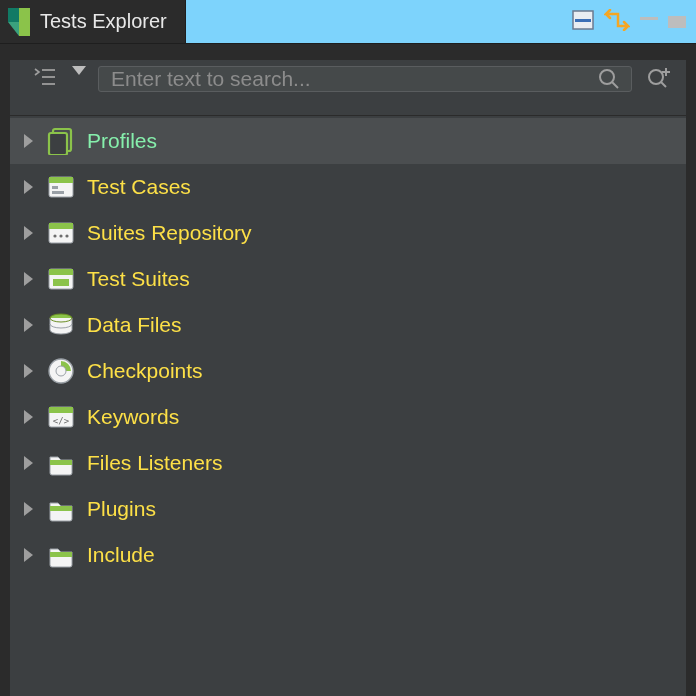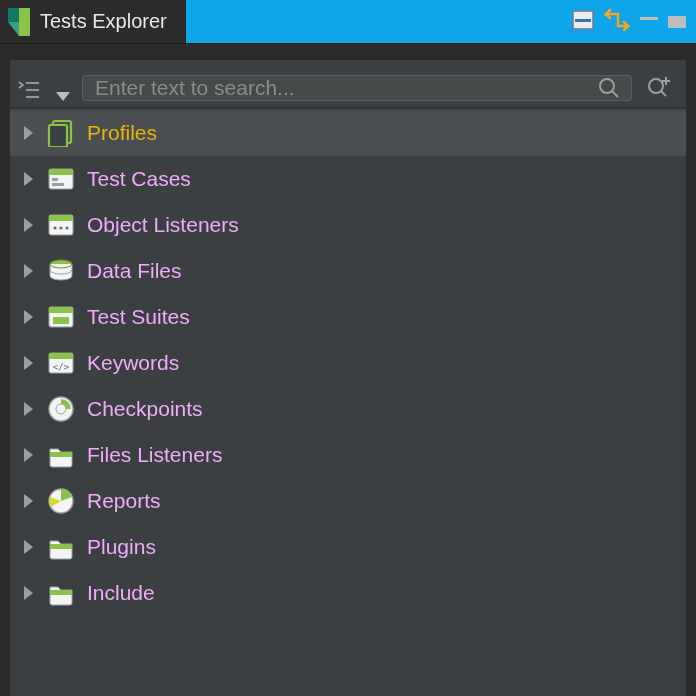--- a/index.html
+++ b/index.html
@@ -6,21 +6,21 @@
   body {
     width: 696px; height: 696px;
     background: #2b2b2b;
     font-family: -apple-system, "Segoe UI", Arial, sans-serif;
     color: #d0d0d0;
     overflow: hidden;
   }
   
   .tabbar {
     height: 44px;
-    background: #0ea5e9;
+    background: #7dd3fc;
     display: flex;
     align-items: stretch;
     border-bottom: 1px solid #1e1e1e;
     gap: 10px;
   }
   .tab {
     display: flex; align-items: center;
     padding: 0 18px 0 8px;
     background: #2b2b2b;
     border-right: 1px solid #1e1e1e;
@@ -38,23 +38,23 @@
   .maximize-box { width: 18px; height: 12px; background: #bdbdbd; }
 
   
   .panel {
     position: absolute;
     left: 10px; right: 10px; top: 60px; bottom: 0;
     background: #3c3f41;
   }
   
   .search-row {
-    display: flex; align-items: flex-end;
-    height: 48px;
-    padding: 6px 8px 6px 4px;
+    display: flex; align-items: flex-start;
+    height: 56px;
+    padding: 6px 8px 6px 20px;
     gap: 6px;
     border-bottom: 1px solid #2b2b2b;
   }
   .filter-btn, .dropdown-btn {
     display: flex; align-items: center; justify-content: center;
   }
   .filter-btn { width: 30px; }
   .dropdown-btn { width: 26px; color:#9e9e9e; }
   .caret {
     width: 0; height: 0;
@@ -95,24 +95,24 @@
     border-bottom: 7px solid transparent;
     border-left: 9px solid #9e9e9e;
     margin-right: 6px;
   }
   .item-icon {
     width: 28px; height: 28px;
     display: flex; align-items: center; justify-content: center;
   }
   .item-label {
     font-size: 21px;
-    color: #f0abfc;
+    color: #fde047;
     padding-left: 4px;
   }
-  .tree-item.selected .item-label { color: #eab308; font-weight: 500; }
+  .tree-item.selected .item-label { color: #86efac; font-weight: 500; }
 </style>
 </head>
 <body>
 
 <div class="tabbar">
   <div class="tab">
     <span class="tab-logo">
       <svg width="22" height="28" viewBox="0 0 22 28">
         <polygon points="0,0 11,0 11,14 0,14" fill="#117a65"></polygon>
         <polygon points="11,0 22,0 22,28 11,28" fill="#8bc34a"></polygon>
@@ -197,75 +197,66 @@
         </span>
         <span class="item-label">Test Cases</span>
       </div>
       <div class="tree-item">
         <div class="arrow"></div>
         <span class="item-icon">
           <svg width="28" height="28" viewBox="0 0 28 28">
             <use href="#ic-object-repo"></use>
           </svg>
         </span>
-        <span class="item-label">Object Listeners</span>
+        <span class="item-label">Suites Repository</span>
+      </div>
+      <div class="tree-item">
+        <div class="arrow"></div>
+        <span class="item-icon">
+          <svg width="28" height="28" viewBox="0 0 28 28">
+            <use href="#ic-test-suites"></use>
+          </svg>
+        </span>
+        <span class="item-label">Test Suites</span>
       </div>
       <div class="tree-item">
         <div class="arrow"></div>
         <span class="item-icon">
           <svg width="28" height="28" viewBox="0 0 28 28">
             <use href="#ic-data-files"></use>
           </svg>
         </span>
         <span class="item-label">Data Files</span>
       </div>
       <div class="tree-item">
         <div class="arrow"></div>
         <span class="item-icon">
           <svg width="28" height="28" viewBox="0 0 28 28">
-            <use href="#ic-test-suites"></use>
-          </svg>
-        </span>
-        <span class="item-label">Test Suites</span>
+            <use href="#ic-checkpoints"></use>
+          </svg>
+        </span>
+        <span class="item-label">Checkpoints</span>
       </div>
       <div class="tree-item">
         <div class="arrow"></div>
         <span class="item-icon">
           <svg width="28" height="28" viewBox="0 0 28 28">
             <use href="#ic-keywords"></use>
           </svg>
         </span>
         <span class="item-label">Keywords</span>
       </div>
       <div class="tree-item">
         <div class="arrow"></div>
         <span class="item-icon">
           <svg width="28" height="28" viewBox="0 0 28 28">
-            <use href="#ic-checkpoints"></use>
-          </svg>
-        </span>
-        <span class="item-label">Checkpoints</span>
-      </div>
-      <div class="tree-item">
-        <div class="arrow"></div>
-        <span class="item-icon">
-          <svg width="28" height="28" viewBox="0 0 28 28">
             <use href="#ic-folder"></use>
           </svg>
         </span>
         <span class="item-label">Files Listeners</span>
-      </div>
-      <div class="tree-item">
-        <div class="arrow"></div>
-        <span class="item-icon">
-          <svg width="28" height="28" viewBox="0 0 28 28">
-            <use href="#ic-reports"></use>
-          </svg>
-        </span>
-        <span class="item-label">Reports</span>
       </div>
       <div class="tree-item">
         <div class="arrow"></div>
         <span class="item-icon">
           <svg width="28" height="28" viewBox="0 0 28 28">
             <use href="#ic-folder"></use>
           </svg>
         </span>
         <span class="item-label">Plugins</span>
       </div>

